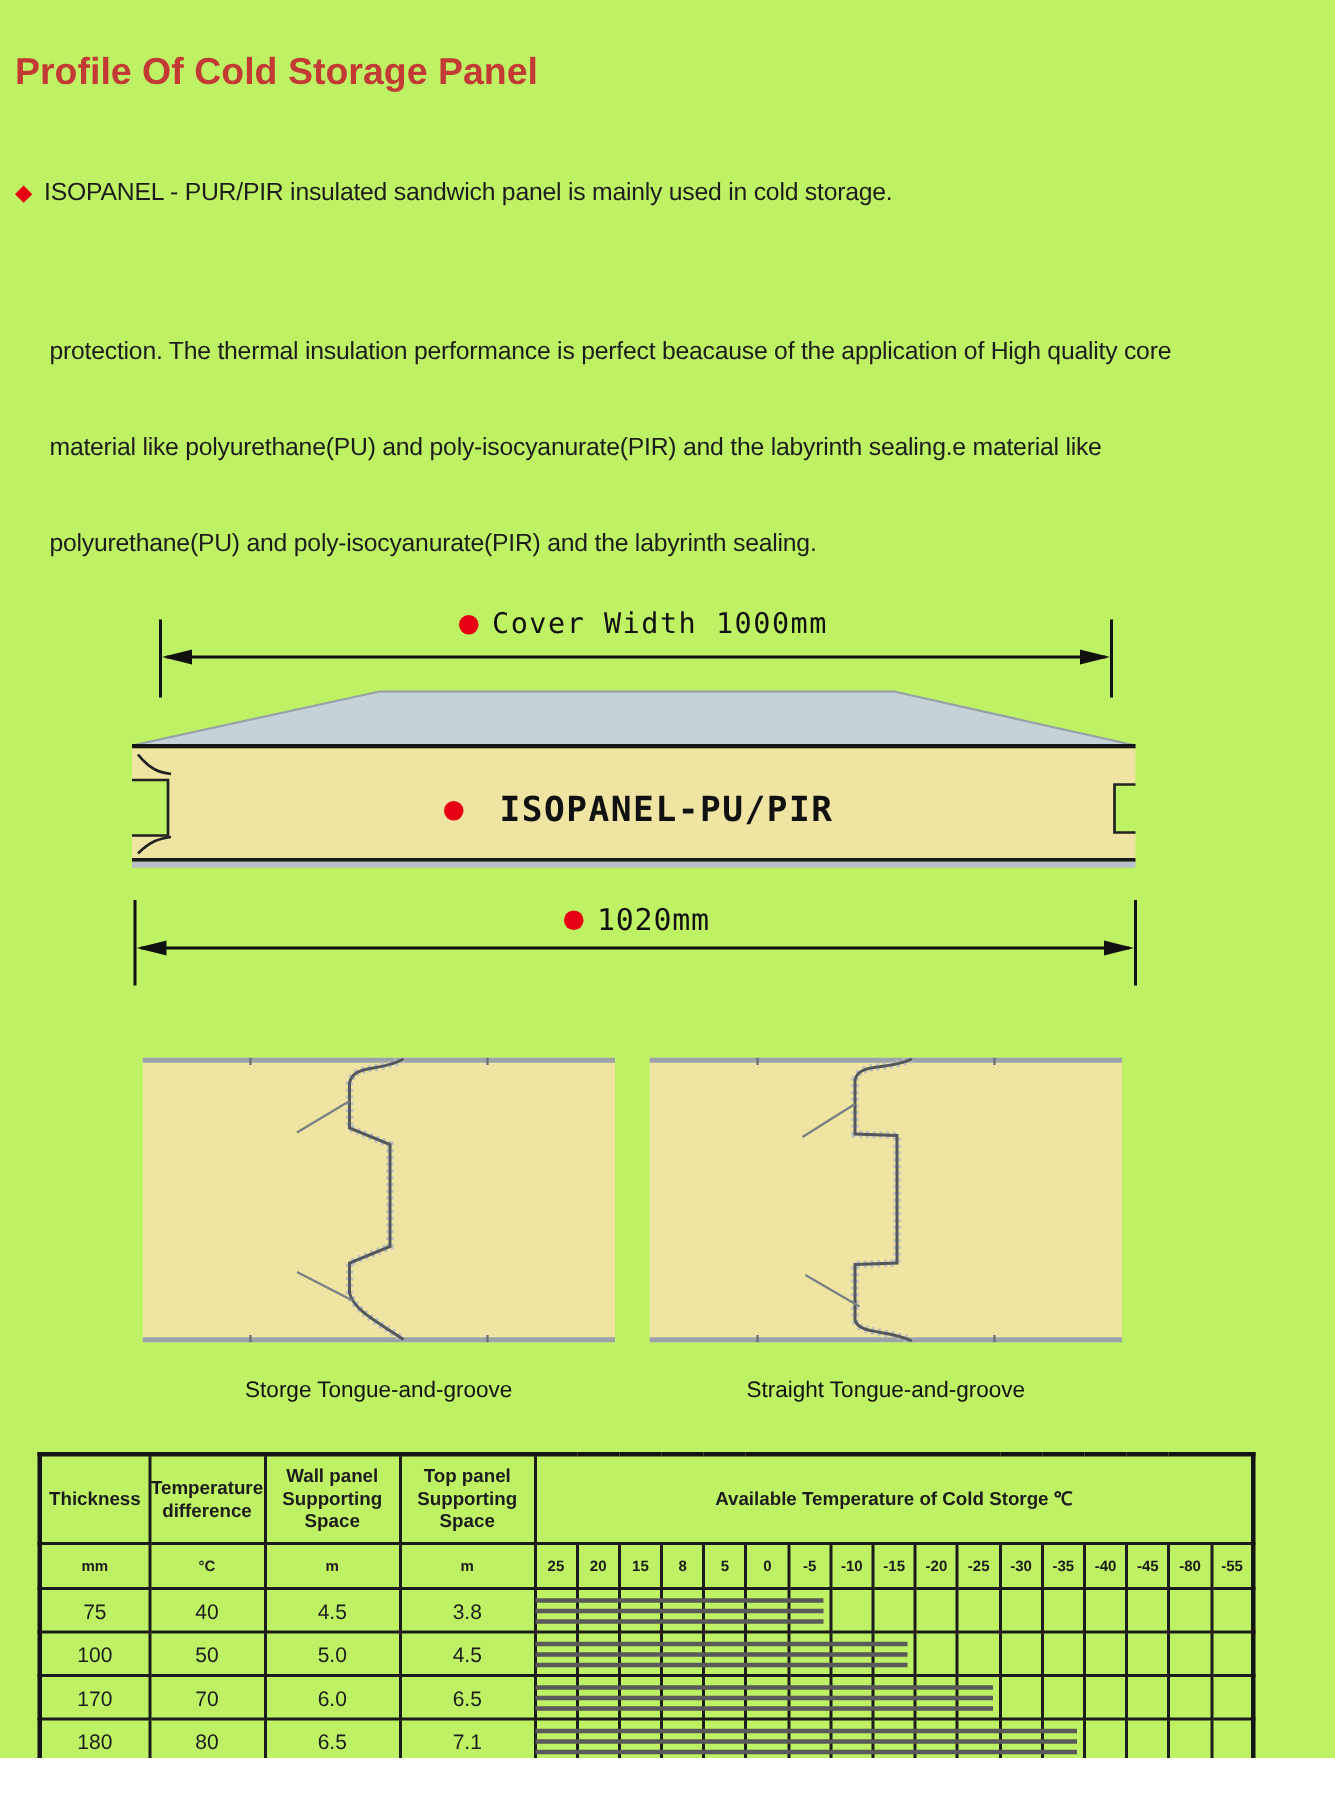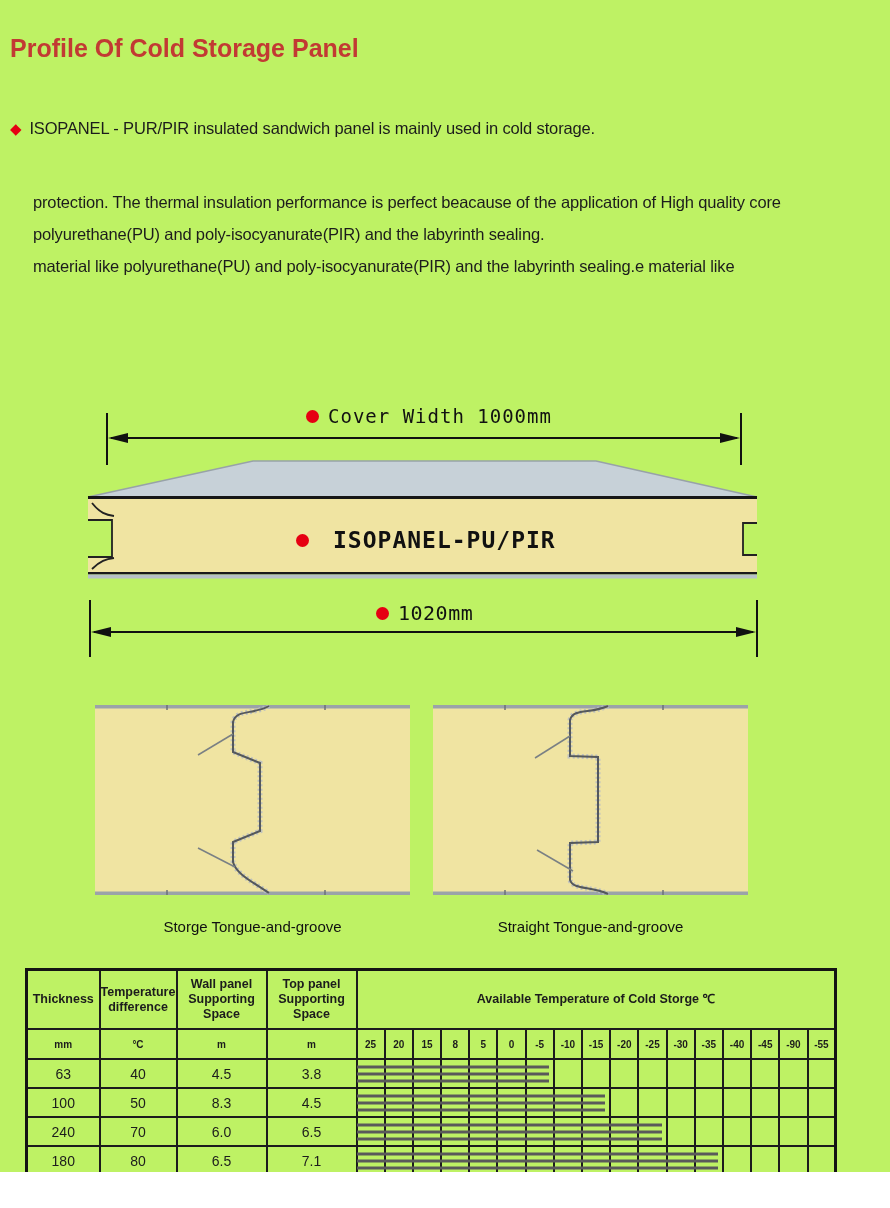--- a/index.html
+++ b/index.html
@@ -7,21 +7,21 @@
         font-family:"Liberation Sans",sans-serif;color:#1c1c1c;}
   .abs{position:absolute;}
 
   
   #title{left:10px;top:34px;font-size:25px;font-weight:600;color:var(--title-red,#c23a33);letter-spacing:0;}
   .bullet-line{white-space:nowrap;font-size:16.5px;letter-spacing:-0.15px;color:#1c1c1c;}
   .diamond{color:var(--accent-red,#e60012);font-size:15px;margin-right:8px;}
   #bullet1{left:10px;top:119px;}
   #bullet2{left:10px;top:186px;}
   #bullet2 .bullet-line{line-height:32px;}
-  #bullet2 .cont{padding-left:23px;}
+  #bullet2 .cont{padding-left:23px;margin-top:32px;}
 
   
   .dim-label{display:flex;align-items:center;gap:9px;font-family:"DejaVu Sans Mono",monospace;
              color:#111;white-space:nowrap;}
   .red-dot{display:inline-block;width:13px;height:13px;border-radius:50%;
            background:var(--accent-red,#e60012);flex:0 0 auto;}
   #cover-label{left:306px;top:405px;font-size:19px;letter-spacing:1px;}
   #panel-label{left:296px;top:527px;font-size:23px;font-weight:600;letter-spacing:1px;gap:24px;}
   #bottom-label{left:376px;top:601px;font-size:20px;letter-spacing:0.5px;}
 
@@ -61,22 +61,22 @@
 <div id="page" style="--title-red: #c23a33; --accent-red: #e60012; --panel-yellow: #f0e4a2; --sheet-gray: #c7d1d8; --bar-gray: #5a5a5a;">
 
   <div id="title" class="abs">Profile Of Cold Storage Panel</div>
 
   <div id="bullet1" class="abs">
     <div class="bullet-line"><span class="diamond">◆</span><span>ISOPANEL - PUR/PIR insulated sandwich panel is mainly used in cold storage.</span></div>
   </div>
 
   <div id="bullet2" class="abs">
     <div class="bullet-line cont">protection. The thermal insulation performance is perfect beacause of the application of High quality core</div>
+    <div class="bullet-line cont">material like polyurethane(PU) and poly-isocyanurate(PIR)  and the labyrinth sealing.e material like</div>
     <div class="bullet-line cont">polyurethane(PU) and poly-isocyanurate(PIR)  and the labyrinth sealing.</div>
-    <div class="bullet-line cont">material like polyurethane(PU) and poly-isocyanurate(PIR)  and the labyrinth sealing.e material like</div>
   </div>
 
   <svg class="abs" style="left:80px;top:395px;" width="690" height="270" viewBox="0 0 690 270">
 
     <line class="dimline" x1="27" y1="18" x2="27" y2="70"></line>
     <line class="dimline" x1="661" y1="18" x2="661" y2="70"></line>
     <line class="dimline" x1="31" y1="43" x2="657" y2="43"></line>
     <polygon class="arrowhead" points="28,43 48,38 48,48"></polygon>
     <polygon class="arrowhead" points="660,43 640,38 640,48"></polygon>
 
@@ -188,27 +188,27 @@
             <td>0</td>
             <td>-5</td>
             <td>-10</td>
             <td>-15</td>
             <td>-20</td>
             <td>-25</td>
             <td>-30</td>
             <td>-35</td>
             <td>-40</td>
             <td>-45</td>
-            <td>-90</td>
+            <td>-80</td>
             <td>-55</td>
           </tr>
       </thead>
       <tbody id="table-body">
           <tr class="data-row">
-            <td>63</td>
+            <td>75</td>
             <td>40</td>
             <td>4.5</td>
             <td>3.8</td>
             <td style="position: relative;">
               <div class="bars" style="width: 192.4px;">
                 <i></i>
                 <i></i>
                 <i></i>
               </div>
             </td>
@@ -225,21 +225,21 @@
             <td></td>
             <td></td>
             <td></td>
             <td></td>
             <td></td>
             <td></td>
           </tr>
           <tr class="data-row">
             <td>100</td>
             <td>50</td>
-            <td>8.3</td>
+            <td>5.0</td>
             <td>4.5</td>
             <td style="position: relative;">
               <div class="bars" style="width: 248.8px;">
                 <i></i>
                 <i></i>
                 <i></i>
               </div>
             </td>
             <td></td>
             <td></td>
@@ -252,21 +252,21 @@
             <td></td>
             <td></td>
             <td></td>
             <td></td>
             <td></td>
             <td></td>
             <td></td>
             <td></td>
           </tr>
           <tr class="data-row">
-            <td>240</td>
+            <td>170</td>
             <td>70</td>
             <td>6.0</td>
             <td>6.5</td>
             <td style="position: relative;">
               <div class="bars" style="width: 305.2px;">
                 <i></i>
                 <i></i>
                 <i></i>
               </div>
             </td>

